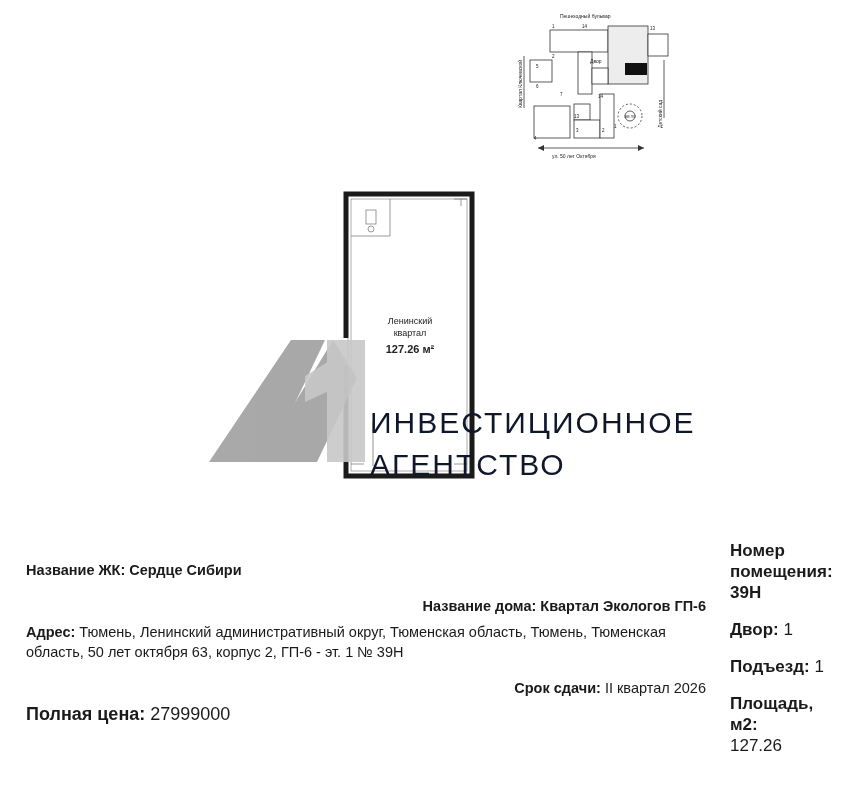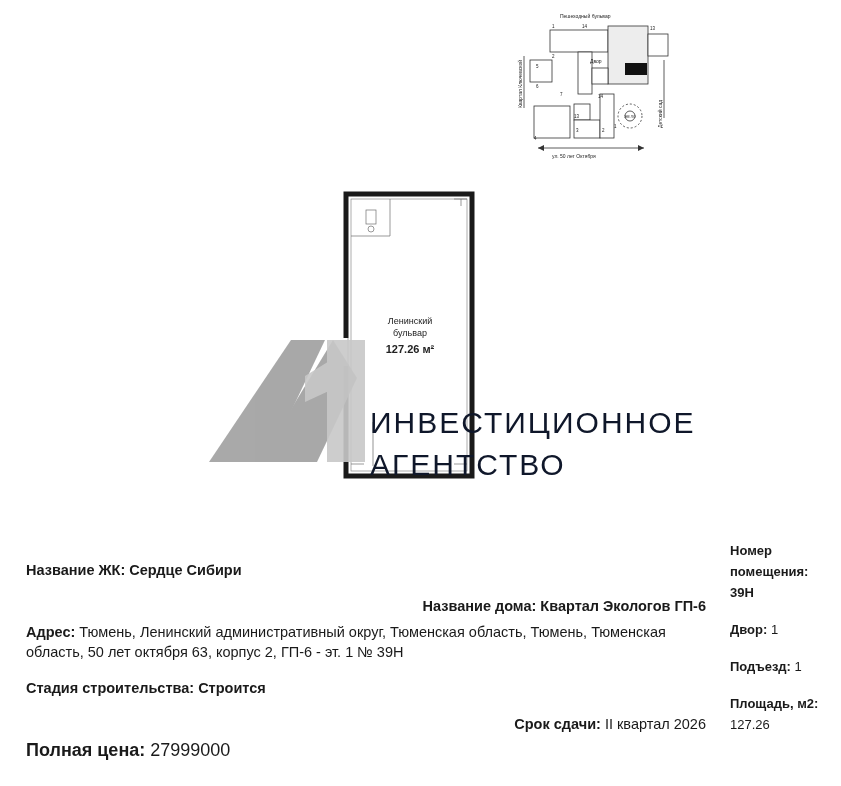--- a/index.html
+++ b/index.html
@@ -85,21 +85,21 @@
   .info-left .row.tight { margin-bottom: 6px; text-align: right; }
   .info-left .bold { font-weight: bold; }
   .info-left .label { font-weight: bold; }
   .info-left .price-row { font-size: 18px; }
 
   .info-right {
     position: absolute;
     left: 730px;
     top: 540px;
     width: 105px;
-    font-size: 13px;
+    font-size: 17px;
     line-height: 21px;
   }
   .info-right .r { margin-bottom: 16px; }
   .info-right .rb { font-weight: bold; }
 </style>
 </head>
 <body>
 
 <div class="siteplan">
   <svg width="200" height="165" viewBox="0 0 200 165" xmlns="http://www.w3.org/2000/svg">
@@ -183,21 +183,21 @@
       <line x1="124" y1="276" x2="137" y2="276"></line>
     </g>
 
     <line x1="16" y1="150" x2="16" y2="178" stroke="#ffffff" stroke-width="6"></line>
     <line x1="18" y1="150" x2="18" y2="178" stroke="#8a8a8a" stroke-width="0.7"></line>
   </svg>
 </div>
 
 <div class="fp-label">
   <div>Ленинский</div>
-  <div>бульвар</div>
+  <div>квартал</div>
   <div class="area">127.26 м²</div>
 </div>
 
 <div class="watermark">
   <svg width="450" height="160" viewBox="0 0 450 160" xmlns="http://www.w3.org/2000/svg">
     <g fill="#9a9a9a" opacity="0.85">
       <polygon points="4,132 62,132 120,10 86,10"></polygon>
       <polygon points="54,132 112,132 152,48 128,10"></polygon>
     </g>
     <g fill="#c8c8c8" opacity="0.9">
@@ -224,24 +224,20 @@
   <div class="row tight">
     <span class="label">Название дома:</span>
     <span class="bold">Квартал Экологов ГП-6</span>
   </div>
 
   <div class="row">
     <span class="label">Адрес:</span>
     <span>Тюмень, Ленинский административный округ, Тюменская область, Тюмень, Тюменская область, 50 лет октября 63, корпус 2, ГП-6 - эт. 1 № 39Н</span>
   </div>
 
-  <div class="row">
-    <span class="label">Стадия строительства:</span>
-    <span class="bold">Строится</span>
-  </div>
 
   <div class="row tight">
     <span class="label">Срок сдачи:</span>
     <span>II квартал 2026</span>
   </div>
 
   <div class="row price-row">
     <span class="label">Полная цена:</span>
     <span>27999000</span>
   </div>

